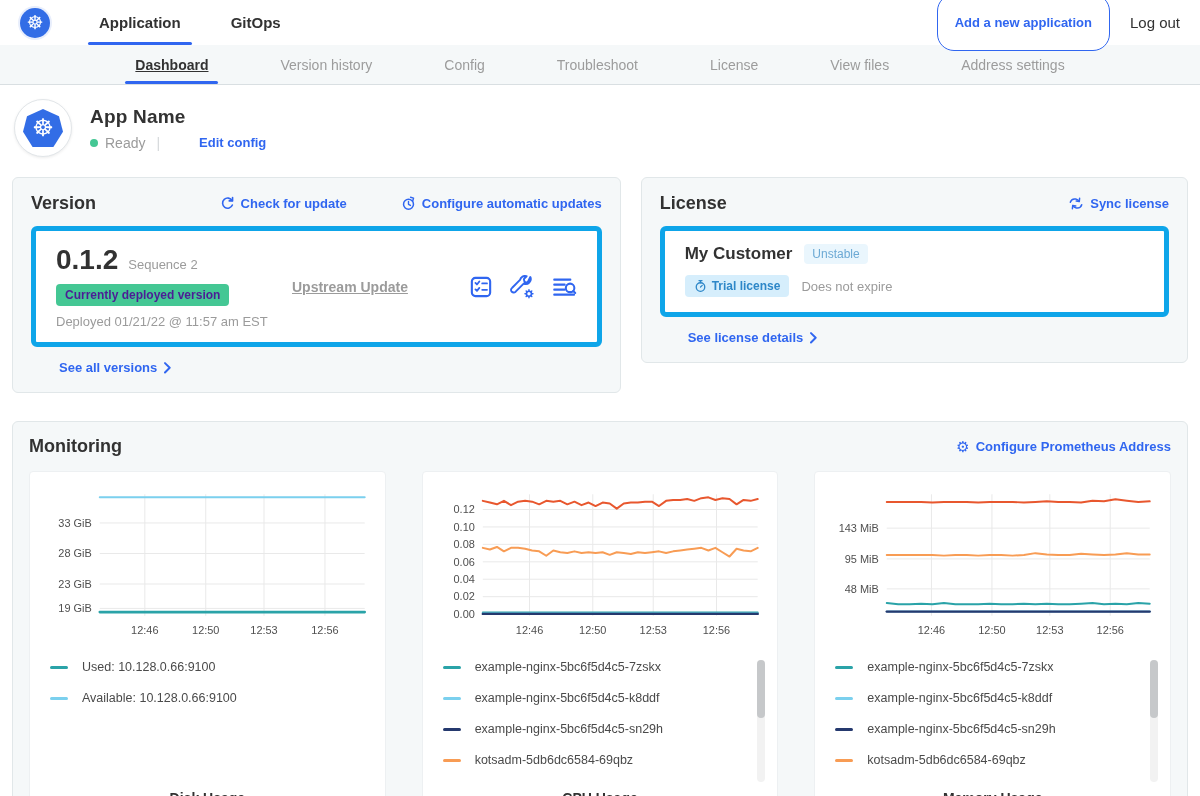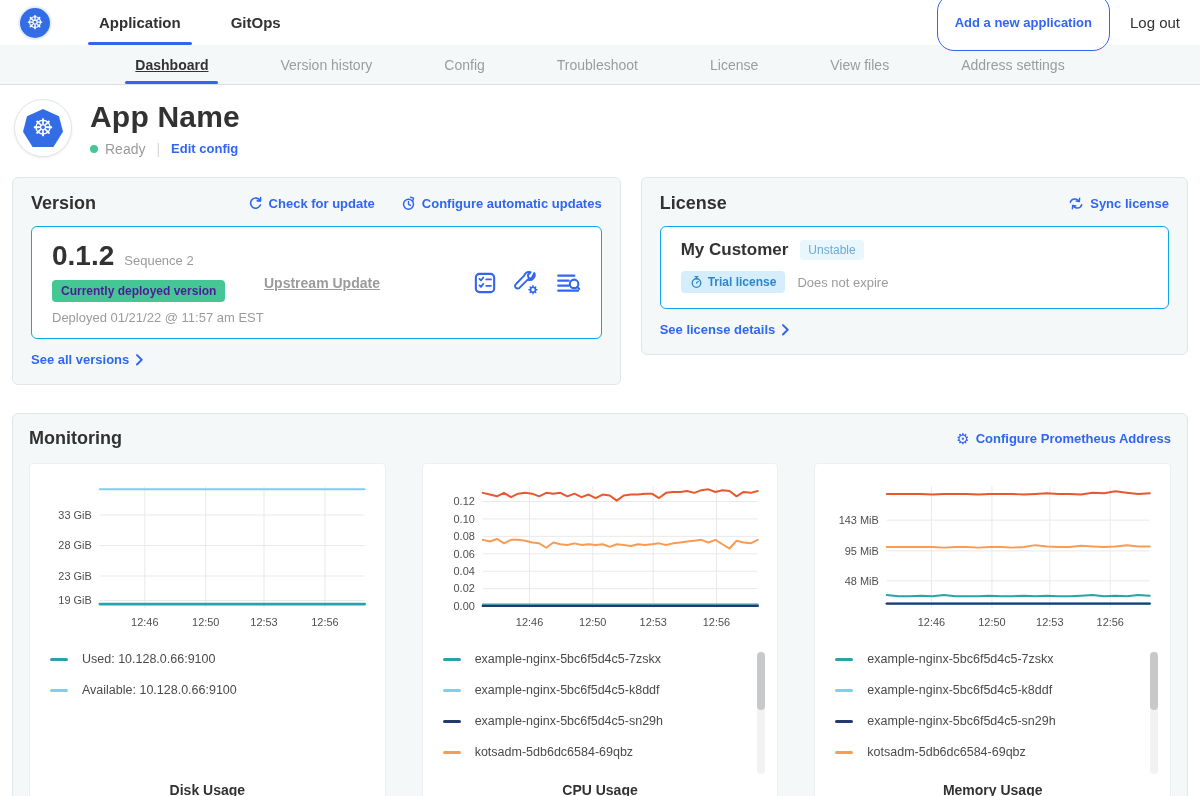--- a/index.html
+++ b/index.html
@@ -25,34 +25,34 @@
   .subnav{height:40px;background:var(--card-bg);border-bottom:1px solid #d9dfe2;display:flex;justify-content:center;}
   .subtab{height:100%;display:flex;align-items:center;margin:0 26px;padding:0 10px;font-size:14px;color:#9c9c9c;position:relative;cursor:pointer;white-space:nowrap;}
   .subtab.active{color:#323232;font-weight:700;text-decoration:underline;}
   .subtab.active::after{content:"";position:absolute;left:0;right:0;bottom:0;height:3px;background:var(--accent);border-radius:2px;}
   
   .app-header{display:flex;align-items:center;padding:14px 14px 16px;}
   .app-avatar{width:58px;height:58px;border-radius:50%;background:#fff;border:1px solid #e2e6e9;box-shadow:0 1px 3px rgba(0,0,0,.08);display:flex;align-items:center;justify-content:center;}
   .heptagon{width:40px;height:38px;background:var(--k8s);clip-path:polygon(50% 0,90% 19%,100% 60%,76% 100%,24% 100%,0 60%,10% 19%);display:flex;align-items:center;justify-content:center;}
   .heptagon span{color:#fff;font-size:24px;line-height:1;}
   .app-head-text{margin-left:18px;}
-  .app-name{font-size:30px;font-weight:800;letter-spacing:.2px;}
+  .app-name{font-size:19px;font-weight:800;letter-spacing:.2px;}
   .app-status{display:flex;align-items:center;margin-top:7px;font-size:14px;color:var(--gray);}
   .dot{width:8px;height:8px;border-radius:50%;background:var(--green);margin-right:7px;}
   .pipe{color:#d4d8da;margin:0 11px;}
-  .link{color:var(--accent);font-weight:700;font-size:13px;cursor:pointer;display:inline-flex;align-items:center;gap:6px;}
+  .link{color:var(--accent);font-weight:700;font-size:13px;cursor:pointer;display:inline-flex;align-items:center;gap:6px;margin-left:28px;}
   
   .cards-row{display:flex;gap:20px;padding:4px 12px 0;align-items:flex-start;}
   .panel{background:var(--card-bg);border:1px solid var(--card-border);border-radius:6px;padding:15px 18px 16px;}
   .panel.version{width:643px;}
   .panel.license{width:578px;}
   .panel-head{display:flex;align-items:center;}
   .panel-title{font-size:18px;font-weight:700;}
   .panel-links{margin-left:auto;display:flex;gap:26px;}
-  .white-card{background:#fff;border:1px solid #0ea5e9;border-radius:6px;margin-top:12px;}
+  .white-card{background:#fff;border:5px solid #0ea5e9;border-radius:6px;margin-top:12px;gap:24px;}
   .version-inner{display:flex;align-items:center;padding:13px 20px;}
   .v-left{width:212px;}
   .v-num-row{display:flex;align-items:baseline;gap:10px;}
   .v-num{font-size:28px;font-weight:800;}
   .v-seq{font-size:13px;color:var(--gray);}
   .badge-green{display:inline-block;margin-top:8px;background:var(--green);color:#4c1d95;font-size:12px;font-weight:700;padding:4px 9px;border-radius:4px;}
   .v-deployed{margin-top:8px;font-size:13px;color:var(--gray);}
   .v-source{flex:1;font-size:14px;font-weight:700;color:var(--gray);text-decoration:underline;}
   .v-icons{display:flex;gap:17px;align-items:center;}
   .see-link{margin-top:13px;}

